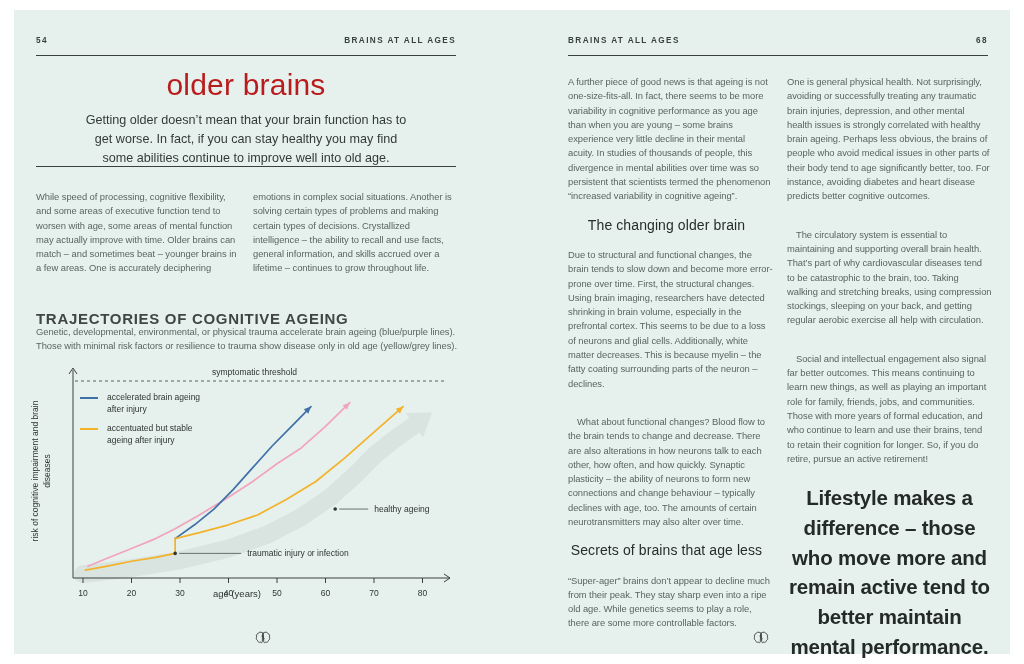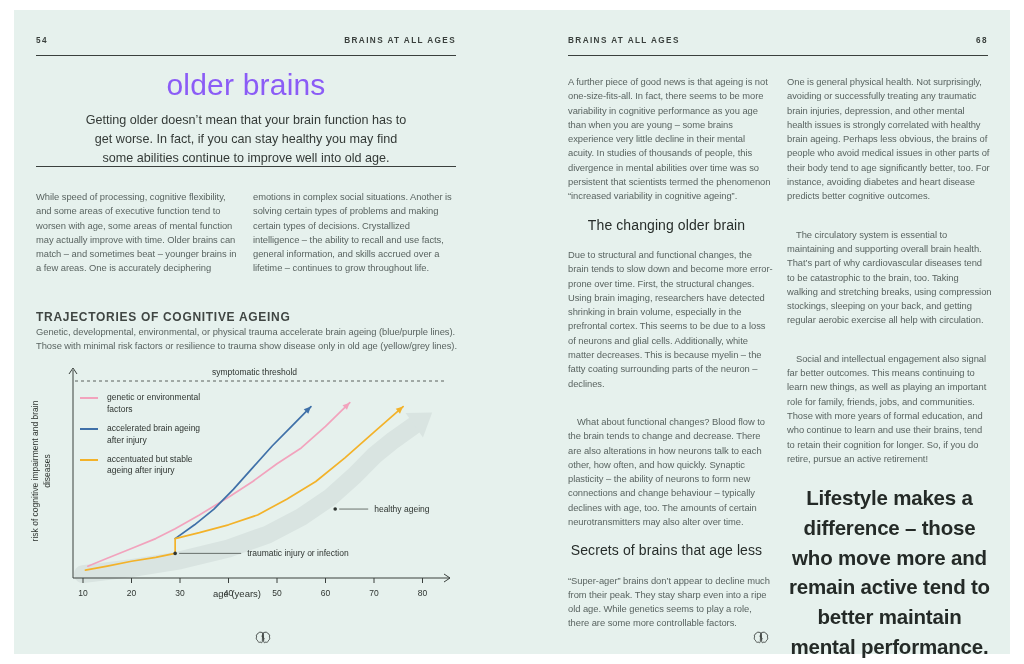--- a/index.html
+++ b/index.html
@@ -32,36 +32,36 @@
   .page-left .runhead{left:22px;width:420px;}
   .page-right .runhead{left:56px;width:420px;}
   .rule{position:absolute;height:1px;background:var(--rule);}
   .page-left .rule{left:22px;width:420px;}
   .page-right .rule{left:56px;width:420px;}
   .rule.r1{top:45px;}
   .rule.r2{top:156px;}
 
   .article-title{
     position:absolute;top:58px;left:22px;width:420px;text-align:center;
-    font-size:30px;font-weight:500;letter-spacing:0.2px;color:#8b5cf6;
+    font-size:30px;font-weight:500;letter-spacing:0.2px;color:#b91c1c;
   }
   .article-subtitle{
     position:absolute;top:101px;left:64px;width:336px;text-align:center;
     font-size:12.6px;line-height:1.5;color:#343a37;font-weight:500;
   }
 
   .intro-cols{
     position:absolute;top:180px;left:22px;width:420px;
     display:grid;grid-template-columns:1fr 1fr;column-gap:14px;
   }
   .bodytext{font-size:9.4px;line-height:1.52;color:var(--body);letter-spacing:-0.05px;}
 
   .figure-label{
     position:absolute;top:300px;left:22px;
-    font-size:12px;font-weight:700;letter-spacing:0.7px;color:#40464 3;
+    font-size:15px;font-weight:700;letter-spacing:0.7px;color:#40464 3;
     color:#404643;
   }
   .figure-caption{
     position:absolute;top:315px;left:22px;width:432px;
   }
 
   .figure{position:absolute;left:20px;top:352px;width:450px;height:262px;}
   .figure svg{position:absolute;left:0;top:0;overflow:visible;}
   .y-axis-label{
     position:absolute;left:-70px;top:95px;width:160px;height:28px;
@@ -156,27 +156,20 @@
           <line x1="305.2" y1="147.05" x2="334.2" y2="147.05" stroke="#4a504d" stroke-width="0.8"></line>
           <text x="340.2" y="150.05" font-size="8.5" fill="#2f3531" font-weight="500">healthy ageing</text>
           <circle cx="141.14999999999998" cy="191.375" r="1.8" fill="#2f3531"></circle>
           <line x1="145.14999999999998" y1="191.375" x2="207.14999999999998" y2="191.375" stroke="#4a504d" stroke-width="0.8"></line>
           <text x="213.14999999999998" y="194.375" font-size="8.5" fill="#2f3531" font-weight="500">traumatic injury or infection</text>
         </svg>
       <div class="y-axis-label">risk of cognitive impairment and brain diseases</div>
       <div class="x-axis-label">age (years)</div>
       <div class="chart-legend" id="chart-legend">
           <div class="legend-row">
-            <div class="legend-swatch" style="background: rgb(242, 163, 189);"></div>
-            <div class="legend-label">
-              <div>genetic or environmental</div>
-              <div>factors</div>
-            </div>
-          </div>
-          <div class="legend-row">
             <div class="legend-swatch" style="background: rgb(63, 112, 168);"></div>
             <div class="legend-label">
               <div>accelerated brain ageing</div>
               <div>after injury</div>
             </div>
           </div>
           <div class="legend-row">
             <div class="legend-swatch" style="background: rgb(243, 178, 41);"></div>
             <div class="legend-label">
               <div>accentuated but stable</div>

